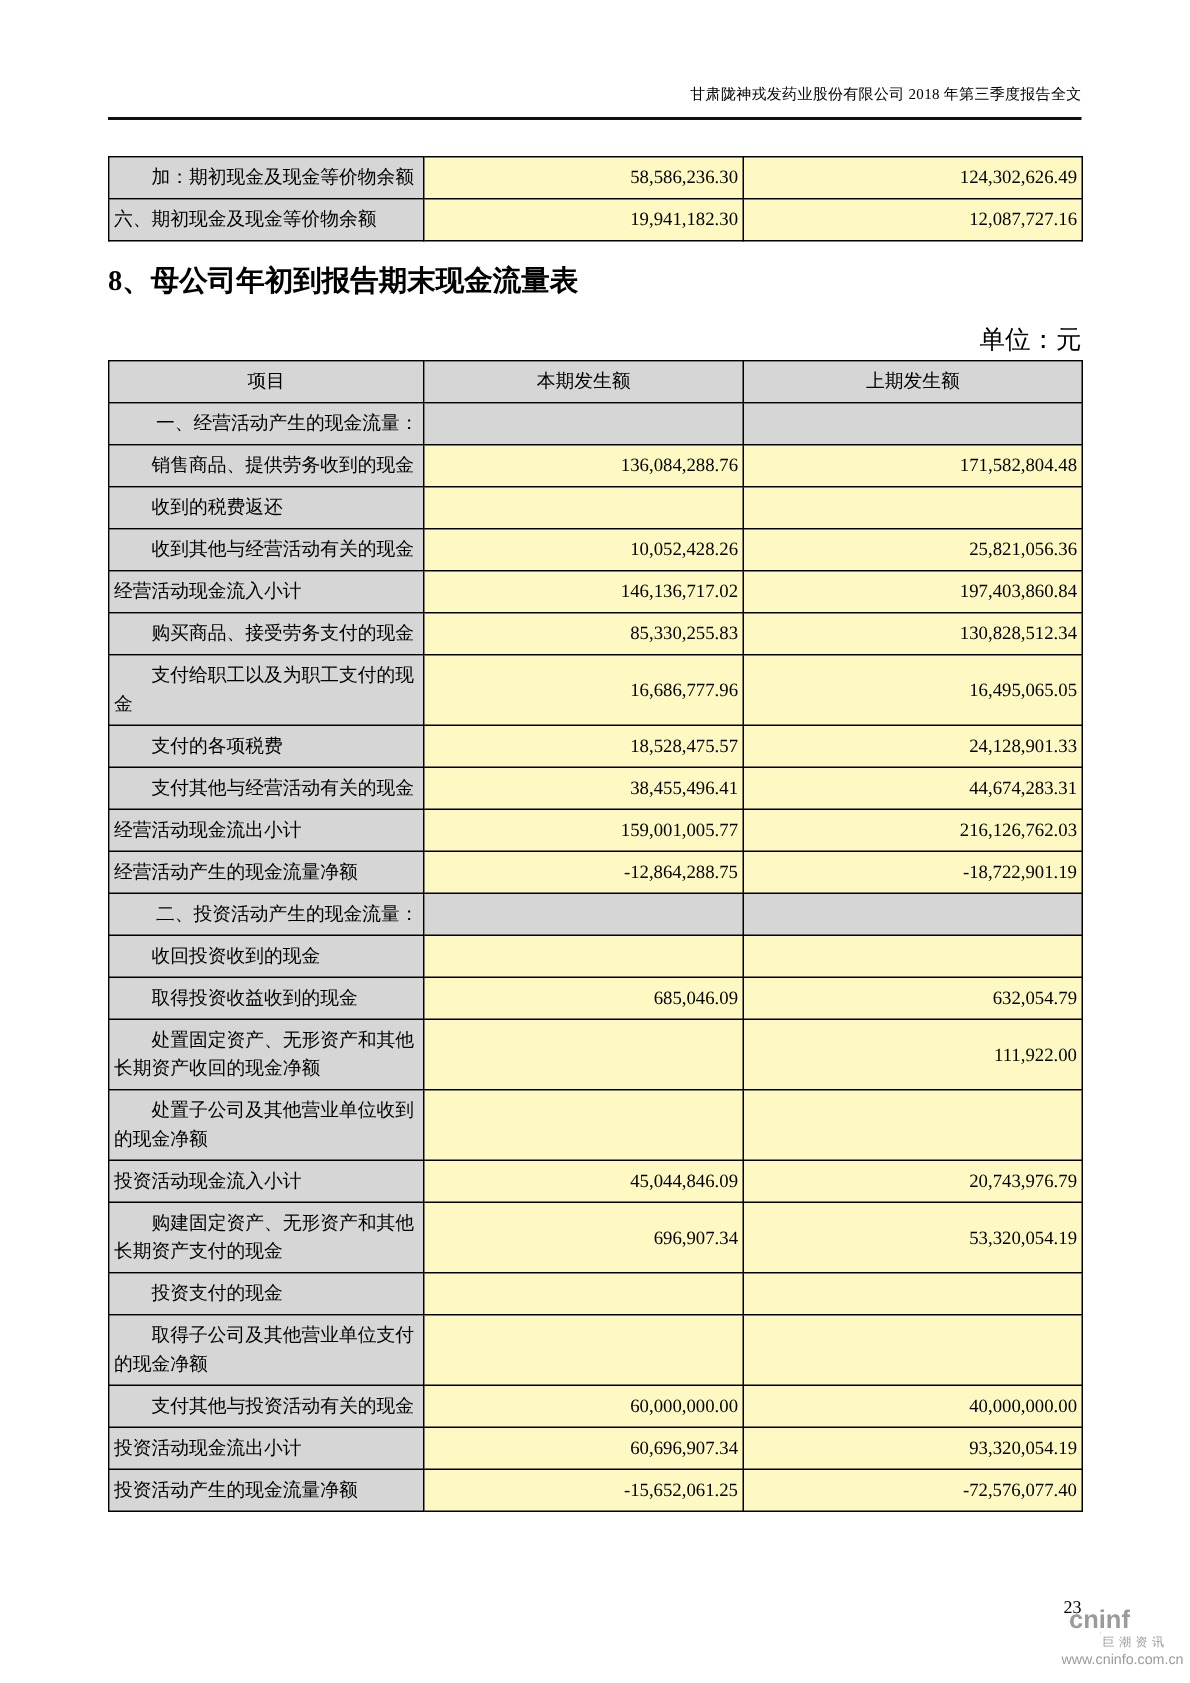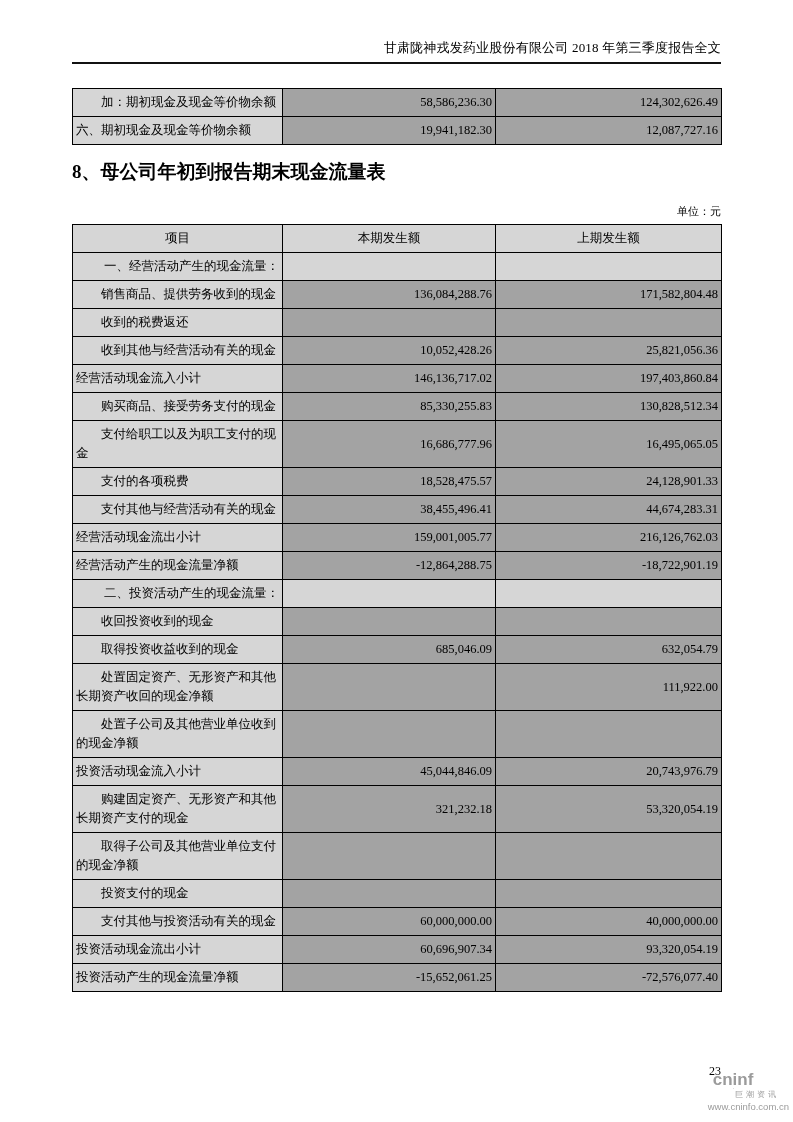--- a/index.html
+++ b/index.html
@@ -13,23 +13,23 @@
     overflow: hidden;
     margin: 0 auto;
   }
   .content {
     position: absolute;
     left: 72px;
     top: 0;
     width: 649px;
   }
   .doc-header-title {
-    padding-top: 40px;
-    text-align: right;
-    font-size: 13px;
+    padding-top: 56px;
+    text-align: right;
+    font-size: 10px;
     line-height: 16px;
     letter-spacing: 0.2px;
   }
   .header-rule {
     margin-top: 6px;
     border-bottom: 2px solid #111111;
     height: 0;
   }
   table.fin-table {
     width: 100%;
@@ -54,33 +54,33 @@
   .cell-label {
     background: #d6d6d6;
     text-align: left;
     margin-left: 32px;
   }
   .row-detail .cell-label { text-indent: 2em; }
   .row-section td { background: #d6d6d6; padding-left: 31px; }
   .cell-num {
     text-align: right;
     padding-right: 4px;
-    background: #a3a3a3;
+    background: #fef9c3;
   }
   .row-section .cell-num { background: #d6d6d6; }
   .section-title {
     margin: 18px 0 0 0;
     font-size: 19px;
     font-weight: bold;
     line-height: 18px;
   }
   .unit-label {
     margin-top: 22px;
     text-align: right;
-    font-size: 11px;
+    font-size: 17px;
     line-height: 16px;
   }
   .page-number {
     position: absolute;
     right: 72px;
     top: 1064px;
     font-size: 12px;
   }
   .cninfo-logo {
     position: absolute;
@@ -264,32 +264,32 @@
 
 
   <tr class="row-subtotal">
     <td class="cell-label">投资活动现金流入小计</td>
     <td class="cell-num">45,044,846.09</td>
     <td class="cell-num">20,743,976.79</td>
   </tr>
 
   <tr class="row-detail">
     <td class="cell-label">购建固定资产、无形资产和其他长期资产支付的现金</td>
-    <td class="cell-num">321,232.18</td>
+    <td class="cell-num">696,907.34</td>
     <td class="cell-num">53,320,054.19</td>
   </tr>
 
   <tr class="row-detail">
+    <td class="cell-label">投资支付的现金</td>
+    <td class="cell-num"></td>
+    <td class="cell-num"></td>
+  </tr>
+
+  <tr class="row-detail">
     <td class="cell-label">取得子公司及其他营业单位支付的现金净额</td>
-    <td class="cell-num"></td>
-    <td class="cell-num"></td>
-  </tr>
-
-  <tr class="row-detail">
-    <td class="cell-label">投资支付的现金</td>
     <td class="cell-num"></td>
     <td class="cell-num"></td>
   </tr>
 
   <tr class="row-detail">
     <td class="cell-label">支付其他与投资活动有关的现金</td>
     <td class="cell-num">60,000,000.00</td>
     <td class="cell-num">40,000,000.00</td>
   </tr>
 

